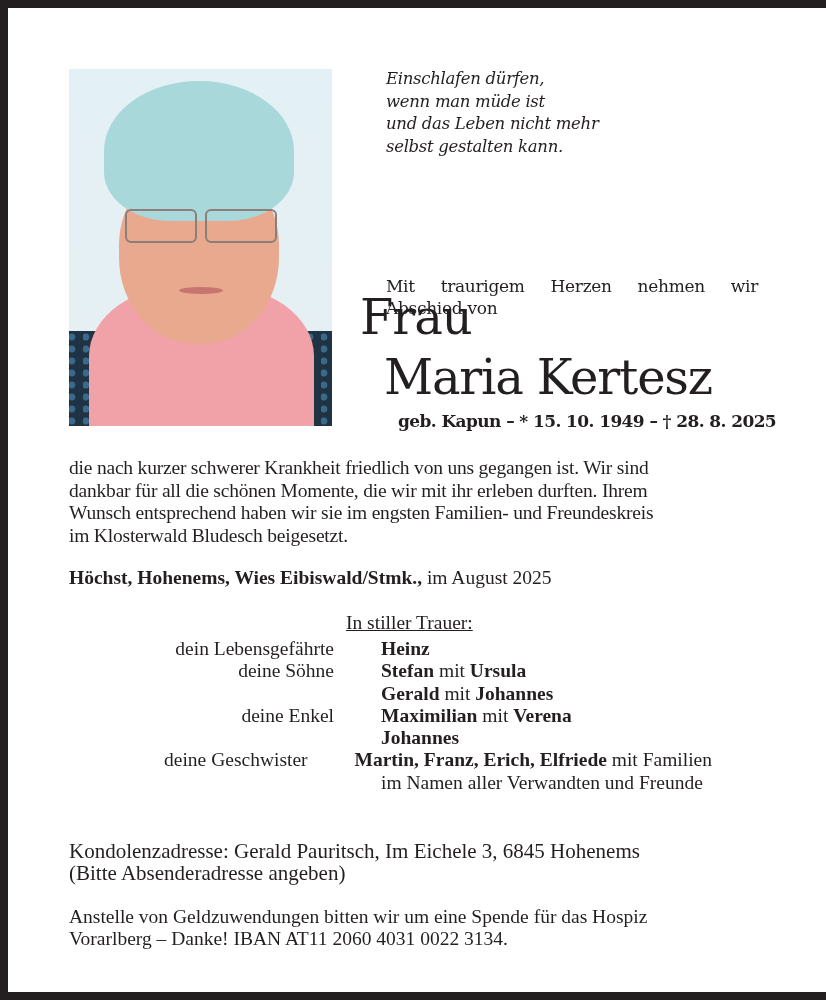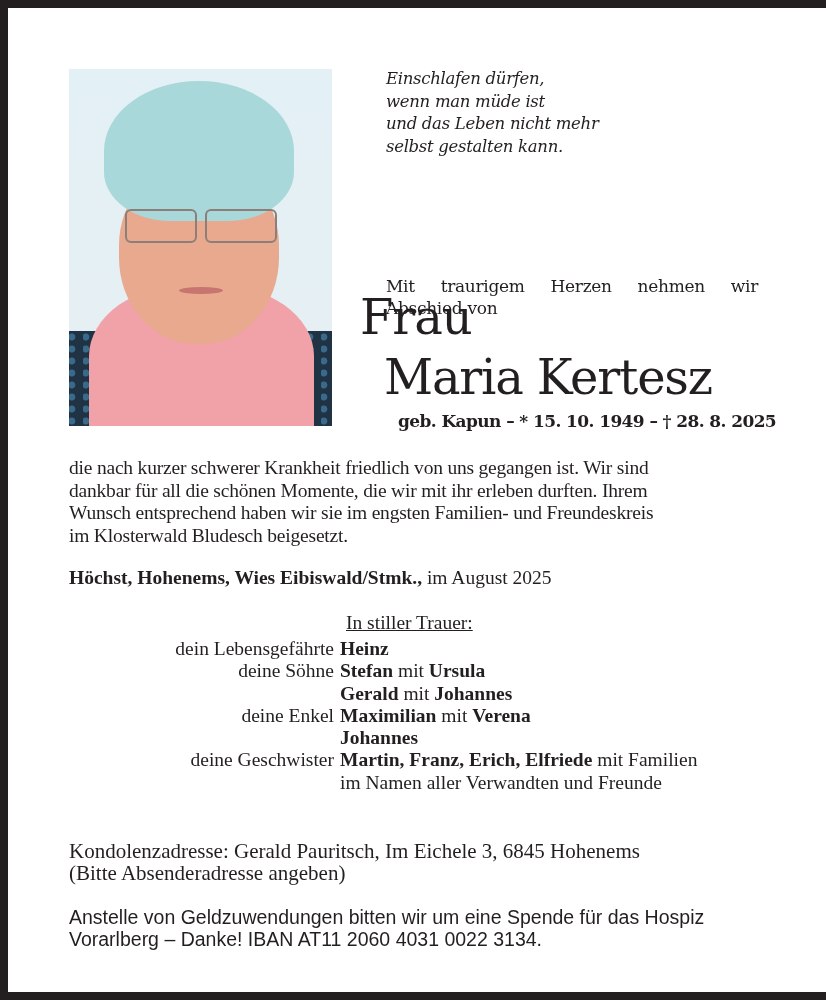--- a/index.html
+++ b/index.html
@@ -24,24 +24,24 @@
   .name-full { position:absolute; left:376px; top:342px; font-size:48px; line-height:54px; letter-spacing:-1.2px; white-space:nowrap; }
   .born { position:absolute; left:378px; top:403px; font-size:17px; font-weight:bold; letter-spacing:-0.6px; white-space:nowrap;margin-left:12px; }
   .body-text { position:absolute; left:61px; top:449px; width:690px; font-family:"Liberation Serif", serif; font-size:19.5px; line-height:22.5px; letter-spacing:-0.2px; }
   .body-text div { white-space:nowrap; }
   .place { position:absolute; left:61px; top:559px; font-family:"Liberation Serif", serif; font-size:19.5px; line-height:22px; white-space:nowrap; }
   .place b { font-weight:bold; }
   .mourn-title { position:absolute; left:338px; top:604px; font-family:"Liberation Serif", serif; font-size:19.5px;text-decoration:underline; }
   .family { position:absolute; left:0; top:630px; width:704px; font-family:"Liberation Serif", serif; font-size:19.5px; line-height:22.3px; }
   .row { display:flex; height:22.3px; }
   .row .rel { width:326px; text-align:right; padding-right:5px; white-space:nowrap; }
-  .row .names { white-space:nowrap; padding-left:1px; }
+  .row .names { white-space:nowrap; padding-left:1px;margin-left:41px; }
   .row .names b { font-weight:bold; }
   .condolence { position:absolute; left:61px; top:832px; font-family:"Liberation Serif", serif; font-size:21px; line-height:22px; }
-  .donation { position:absolute; left:61px; top:898px; font-family:Liberation Sans, sans-serif; font-size:19.5px; line-height:22px; }
+  .donation { position:absolute; left:61px; top:898px; font-family:Liberation Serif, serif; font-size:19.5px; line-height:22px; }
   .condolence div, .donation div { white-space:nowrap; }
 </style>
 </head>
 <body>
 
 <div class="page">
 
   <div class="photo" aria-label="Portrait of Maria Kertesz, elderly woman with short grey-blue hair, glasses and pink scarf">
     <div class="bg"></div>
     <div class="shirt"></div>

